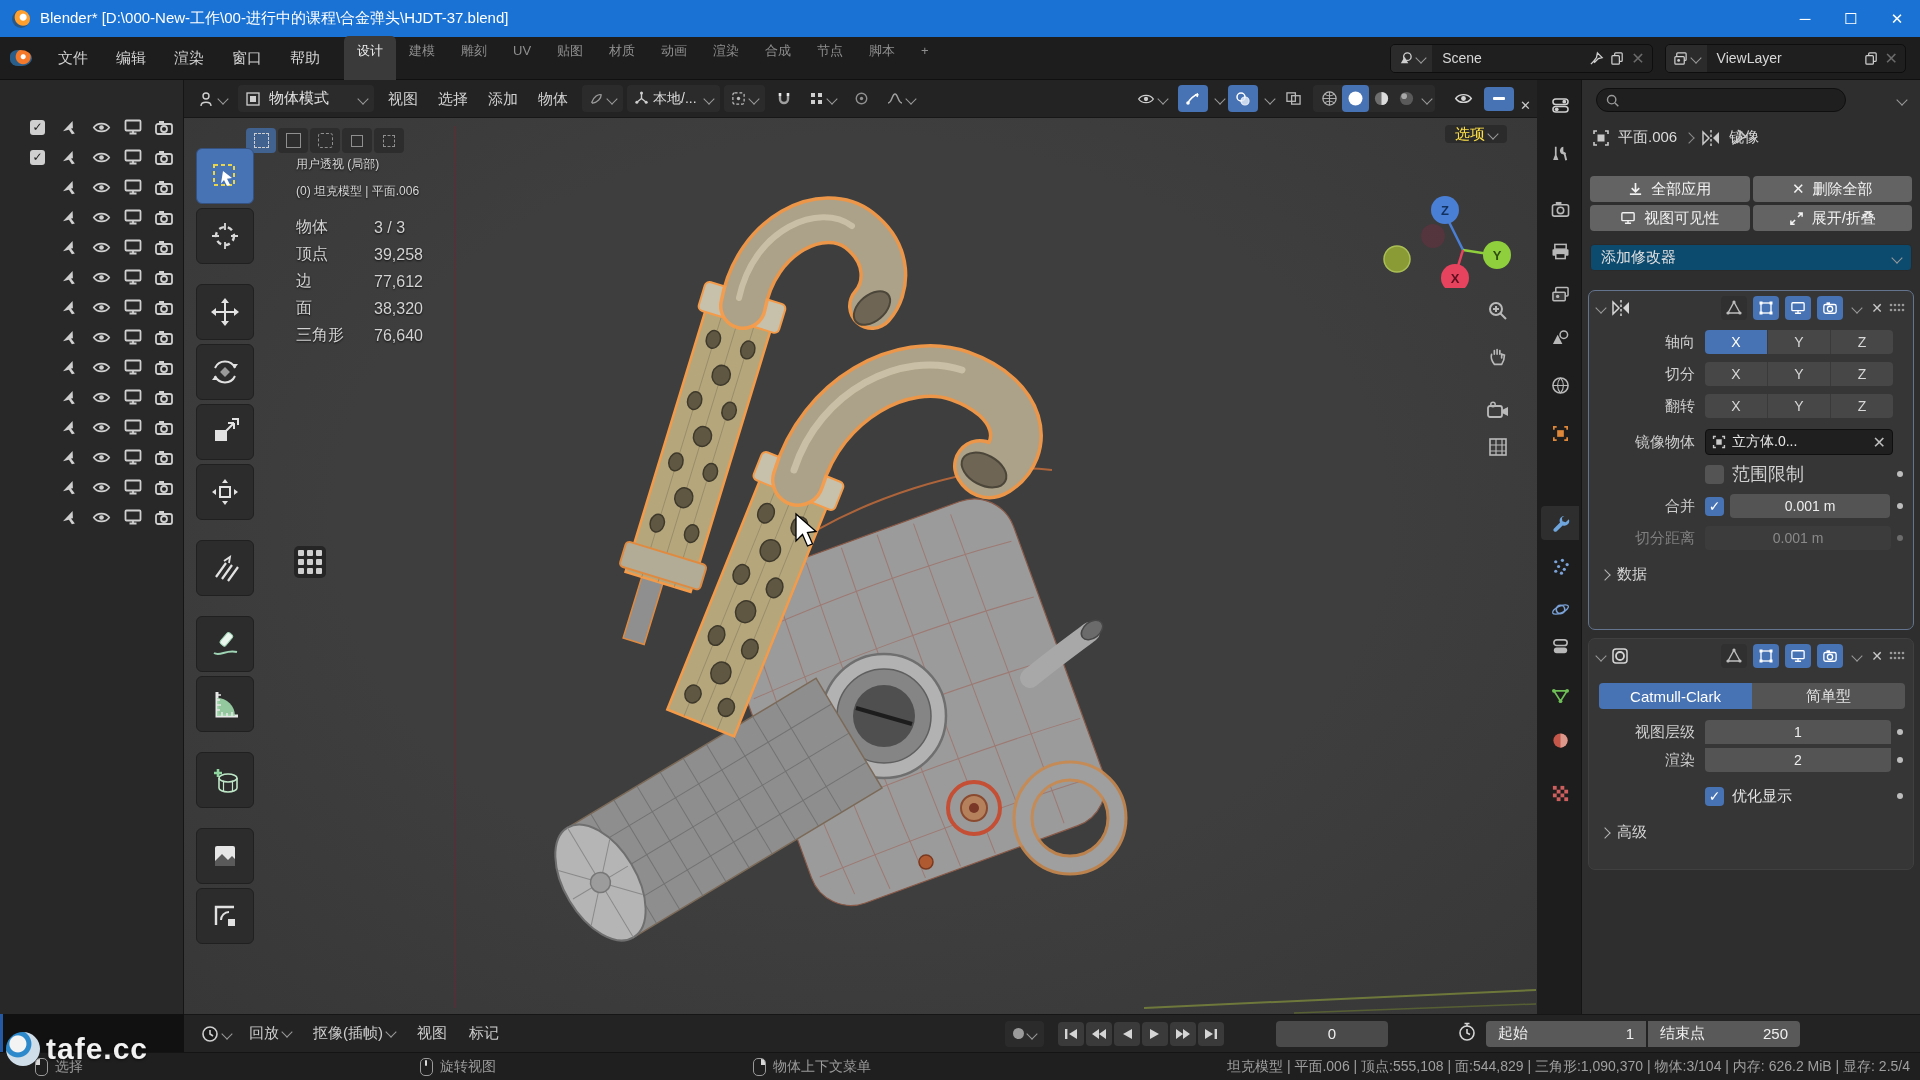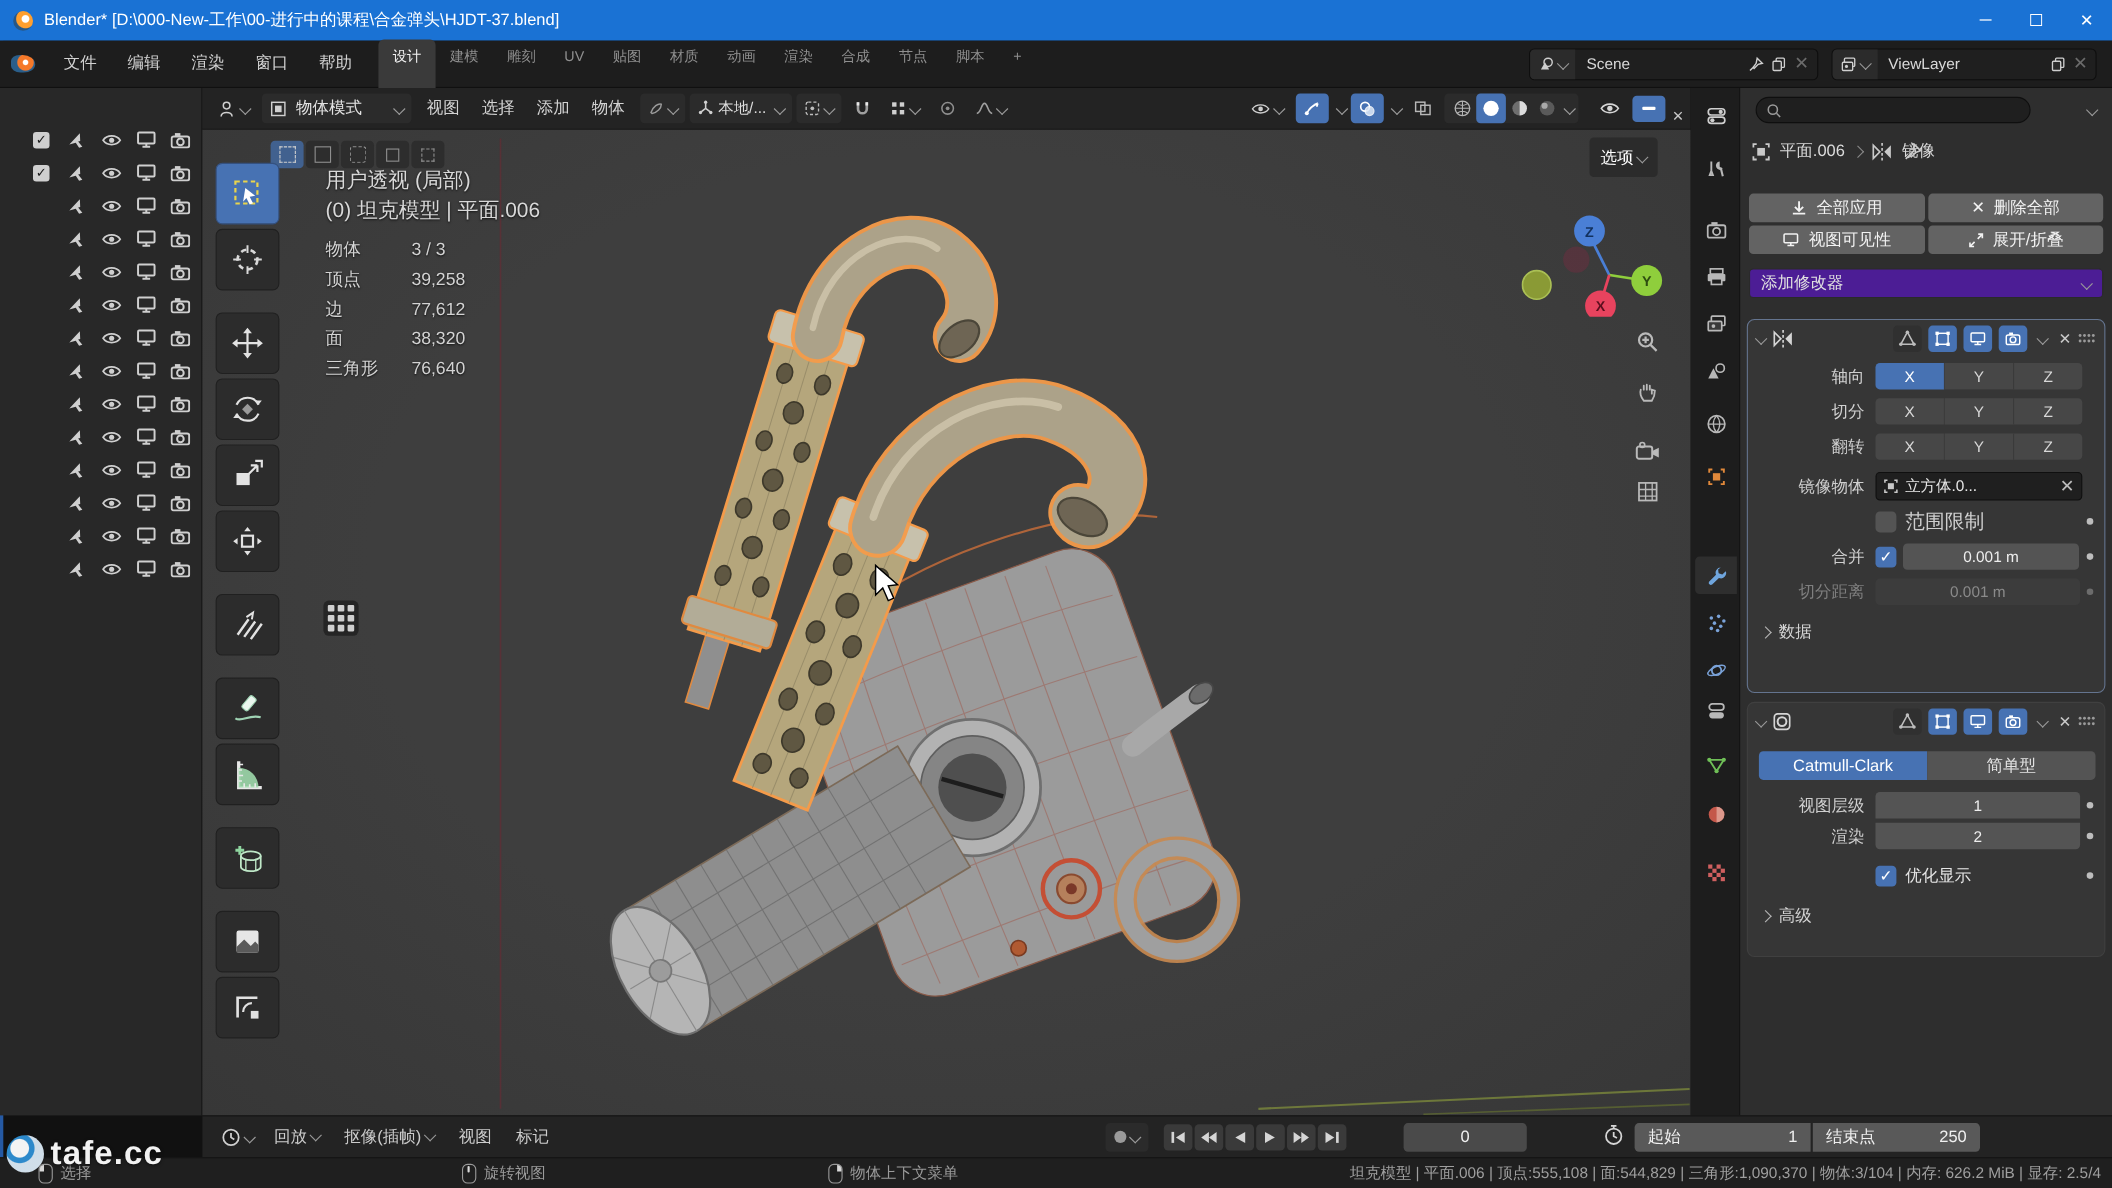--- a/index.html
+++ b/index.html
@@ -38,44 +38,44 @@
   .hbtn.widget{background:#2b2b2b;}
   .hbtn.blue{background:#4772b3;}
   .vp-menu{padding:0 10px;font-size:15px;color:#d2d2d2;height:27px;line-height:27px;}
   .mode-text{font-size:15px;color:#e2e2e2;padding:0 26px 0 8px;}
   
   #viewport{left:184px;top:118px;width:1353px;height:896px;background:radial-gradient(ellipse at 50% 45%,#3e3e3e 0 55%,#373737 100%);overflow:hidden;}
   #select-mode-row{left:62px;top:10px;display:flex;gap:2px;}
   .sm-btn{width:30px;height:25px;background:#2d2d2d;border-radius:4px;display:flex;align-items:center;justify-content:center;}
   .sm-btn.active{background:#41618f;}
   .dash-sq{width:13px;height:13px;border:1.4px dashed #cfcfcf;}
-  #vp-info{left:112px;top:33px;font-size:19px;color:#d8d8d8;text-shadow:0 1px 2px rgba(0,0,0,.8);line-height:27px;}
+  #vp-info{left:112px;top:33px;font-size:12px;color:#d8d8d8;text-shadow:0 1px 2px rgba(0,0,0,.8);line-height:27px;}
   #vp-stats{left:112px;top:96px;font-size:16px;color:#d3d3d3;text-shadow:0 1px 2px rgba(0,0,0,.8);}
   #vp-stats .srow{display:flex;height:27px;align-items:center;}
   #vp-stats .slabel{width:78px;}
-  #options-btn{right:30px;top:7px;height:36px;background:#2b2b2b;border-radius:4px;display:flex;align-items:center;padding:0 10px;font-size:15px;color:#ffffff;}
+  #options-btn{right:30px;top:7px;height:18px;background:#2b2b2b;border-radius:4px;display:flex;align-items:center;padding:0 10px;font-size:15px;color:#fde047;}
   #float-grid{left:110px;top:428px;width:32px;height:32px;background:#252525;border-radius:5px;display:grid;grid-template-columns:repeat(3,6px);grid-template-rows:repeat(3,6px);gap:3px;place-content:center;}
   #float-grid span{background:#cfcfcf;border-radius:1px;}
   .nav-btn{right:24px;width:30px;height:30px;display:flex;align-items:center;justify-content:center;opacity:.85;}
   
   #toolbar{left:196px;top:148px;width:62px;display:flex;flex-direction:column;gap:4px;}
   .tool-btn{width:58px;height:56px;background:#2c2c2c;border:1px solid #202020;border-radius:6px;display:flex;align-items:center;justify-content:center;box-sizing:border-box;}
   .tool-btn.active{background:#4772b3;border-color:#35517f;}
   .tgap{height:28px;}
   .tgap.small{height:12px;}
   
   #props-tabs{left:1537px;top:80px;width:45px;height:934px;background:#1d1d1d;border-right:1px solid #141414;box-sizing:border-box;}
   #props-tabs .tab{position:absolute;left:4px;width:38px;height:34px;display:flex;align-items:center;justify-content:center;border-radius:4px 0 0 4px;}
   #props-tabs .tab.active{background:#2e2e2e;}
   #props{left:1582px;top:80px;width:338px;height:934px;background:#2e2e2e;box-sizing:border-box;}
   #props-search{position:absolute;left:14px;top:8px;width:250px;height:24px;background:#1f1f1f;border:1px solid #0f0f0f;border-radius:12px;display:flex;align-items:center;padding-left:8px;box-sizing:border-box;}
   #breadcrumb{position:absolute;left:10px;top:48px;display:flex;align-items:center;gap:8px;font-size:15px;color:#dadada;}
   .act-grid{position:absolute;left:8px;top:96px;width:322px;display:grid;grid-template-columns:1fr 1fr;gap:3px;}
   .act-btn{height:26px;background:#636363;border-radius:4px;display:flex;align-items:center;justify-content:center;gap:8px;font-size:15px;color:#f2f2f2;}
-  #add-modifier{position:absolute;left:8px;top:164px;width:322px;height:27px;background:#4c1d95;border:1px solid #2a2a2a;border-radius:4px;display:flex;align-items:center;padding:0 10px;font-size:15px;color:#e0e0e0;box-sizing:border-box;gap:32px;}
+  #add-modifier{position:absolute;left:8px;top:164px;width:322px;height:27px;background:#0c4a6e;border:1px solid #2a2a2a;border-radius:4px;display:flex;align-items:center;padding:0 10px;font-size:15px;color:#e0e0e0;box-sizing:border-box;gap:32px;}
   #add-modifier .cv{margin-left:auto;}
   .mod-panel{position:absolute;left:6px;width:326px;background:#363636;border-radius:7px;box-sizing:border-box;}
   #mirror-panel{top:210px;height:340px;border:1px solid #64748f;}
   #subdiv-panel{top:558px;height:232px;border:1px solid #404040;}
   .mod-head{display:flex;align-items:center;height:34px;padding:0 8px;gap:6px;}
   .mod-tgl{width:26px;height:24px;border-radius:4px;display:flex;align-items:center;justify-content:center;background:#303030;}
   .mod-tgl.on{background:#4772b3;}
   .prow{display:flex;align-items:center;height:26px;margin-top:6px;}
   .plabel{width:106px;text-align:right;padding-right:10px;font-size:15px;color:#cfcfcf;flex:0 0 auto;}
   .plabel.dim{color:#7f7f7f;}

